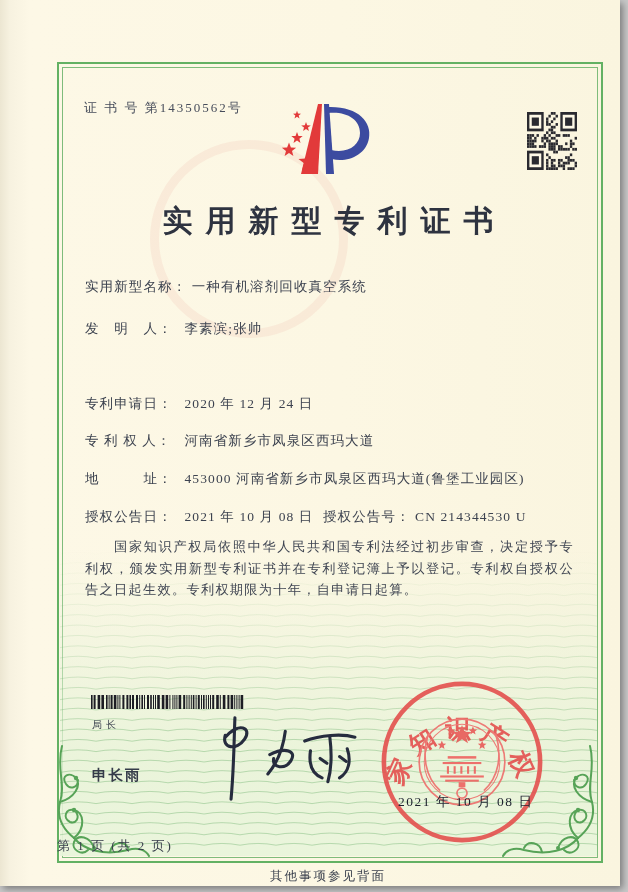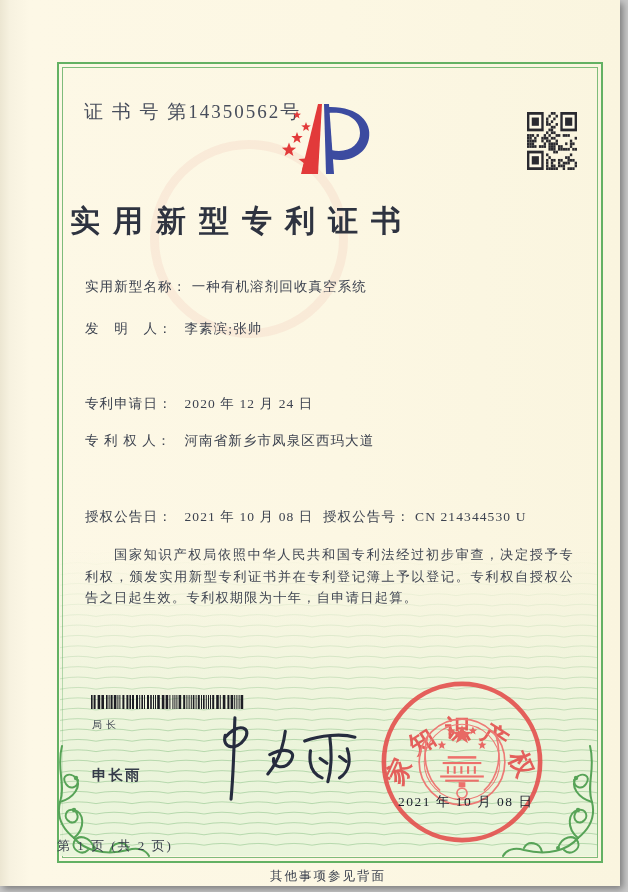--- a/index.html
+++ b/index.html
@@ -11,29 +11,29 @@
   .ghost-ring{position:absolute;left:150px;top:140px;width:180px;height:180px;border-radius:50%;
               border:9px solid rgba(222,128,122,.10);}
   .frame{position:absolute;left:57px;top:62px;width:542px;height:797px;
          border:2px solid #63b163;}
   .frame::after{content:"";position:absolute;inset:3px;border:1px solid rgba(104,178,104,.85);}
   .tint{position:absolute;left:60px;top:548px;width:537px;height:308px;
         background:linear-gradient(180deg,rgba(228,242,215,0) 0%,rgba(228,242,215,.45) 38%,rgba(230,243,216,.8) 68%,rgba(233,245,219,.95) 100%);}
   .waves{position:absolute;left:60px;top:548px;width:537px;height:308px;
          -webkit-mask-image:linear-gradient(180deg,transparent 0,rgba(0,0,0,.4) 30%,#000 62%);
          mask-image:linear-gradient(180deg,transparent 0,rgba(0,0,0,.4) 30%,#000 62%);}
-  .cert-number{position:absolute;left:84px;top:99px;font-size:19px;letter-spacing:2px;color:#474d5b;}
+  .cert-number{position:absolute;left:84px;top:99px;font-size:13px;letter-spacing:2px;color:#474d5b;}
   .logo{position:absolute;left:268px;top:100px;width:104px;height:86px;}
   .qr{position:absolute;left:527px;top:112px;width:50px;height:58px;}
-  .title{position:absolute;left:57px;top:201px;width:542px;text-align:left;text-indent:13px;
+  .title{position:absolute;left:57px;top:201px;width:542px;text-align:center;text-indent:13px;
          font-size:30px;font-weight:600;letter-spacing:13px;color:#2e3340;}
   .row{position:absolute;left:85px;font-size:13.5px;letter-spacing:1.1px;color:#3d4350;white-space:nowrap;}
   .row .lbl{display:inline-block;min-width:95px;}
   .paras{position:absolute;left:85px;top:536px;width:489px;color:#3f4552;}
-  .paras p{margin:8px 0 3px 0;font-size:13.2px;line-height:21.5px;letter-spacing:1.3px;
+  .paras p{margin:0 0 3px 0;font-size:13.2px;line-height:21.5px;letter-spacing:1.3px;
            text-indent:2.2em;text-align:justify;}
   .barcode{position:absolute;left:90px;top:695px;width:158px;height:14px;}
   .signer-title{position:absolute;left:92px;top:718px;font-size:10px;letter-spacing:4px;color:#353b49;}
   .signer-name{position:absolute;left:92px;top:766px;font-size:14.5px;letter-spacing:2px;color:#353b49;font-weight:bold;}
   .signature{position:absolute;left:196px;top:712px;width:165px;height:92px;}
   .seal{position:absolute;left:378px;top:678px;width:168px;height:168px;opacity:.9;}
   .seal-date{position:absolute;left:398px;top:793px;font-size:13.5px;letter-spacing:1.5px;color:#1e2330;white-space:nowrap;}
   .footer-page{position:absolute;left:57px;top:837px;width:542px;text-align:left;
                font-size:13px;letter-spacing:2px;color:#3a404d;}
   .back-note{position:absolute;left:57px;top:868px;width:542px;text-align:center;
@@ -271,20 +271,24 @@
     <span class="val">李素滨;张帅</span>
   </div>
   <div class="row" style="top:395px">
     <span class="lbl">专利申请日：</span>
     <span class="val">2020 年 12 月 24 日</span>
   </div>
   <div class="row" style="top:432px">
     <span class="lbl">专 利 权 人：</span>
     <span class="val">河南省新乡市凤泉区西玛大道</span>
   </div>
+  <div class="row" style="top:470px">
+    <span class="lbl">地　　　址：</span>
+    <span class="val">453000 河南省新乡市凤泉区西玛大道(鲁堡工业园区)</span>
+  </div>
   <div class="row" style="top:508px">
     <span class="lbl">授权公告日：</span>
     <span class="val">2021 年 10 月 08 日</span>
   </div>
   <div class="row" style="left:323px;top:508px">
     <span>授权公告号：</span>
     <span>CN 214344530 U</span>
   </div>
 
   <div class="paras">

